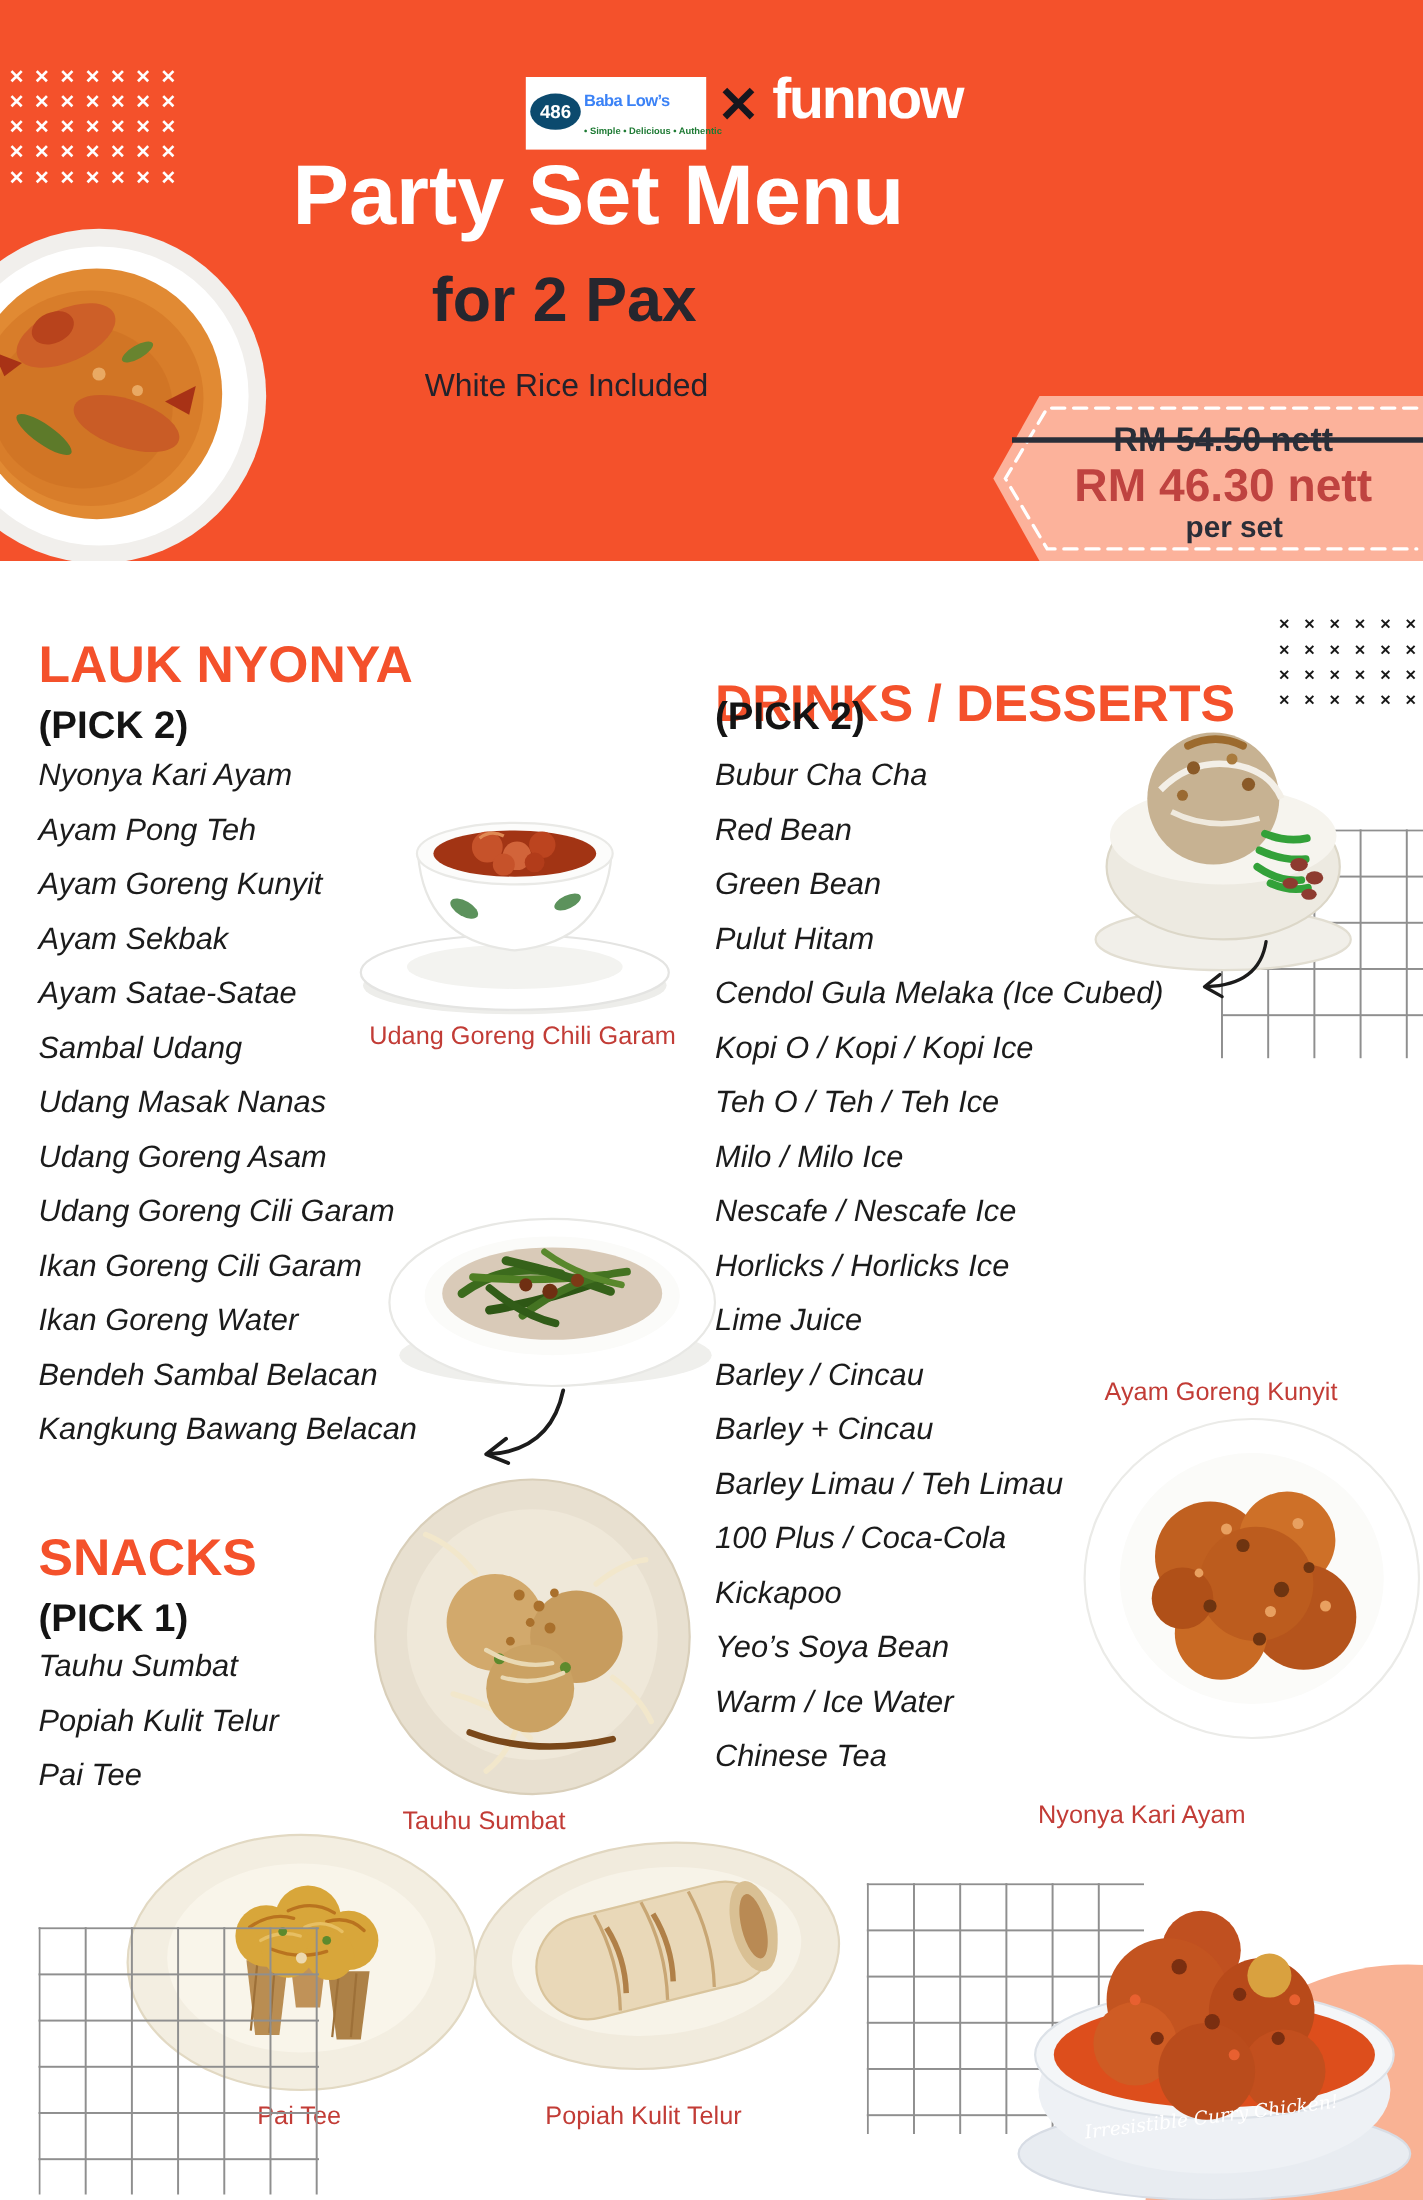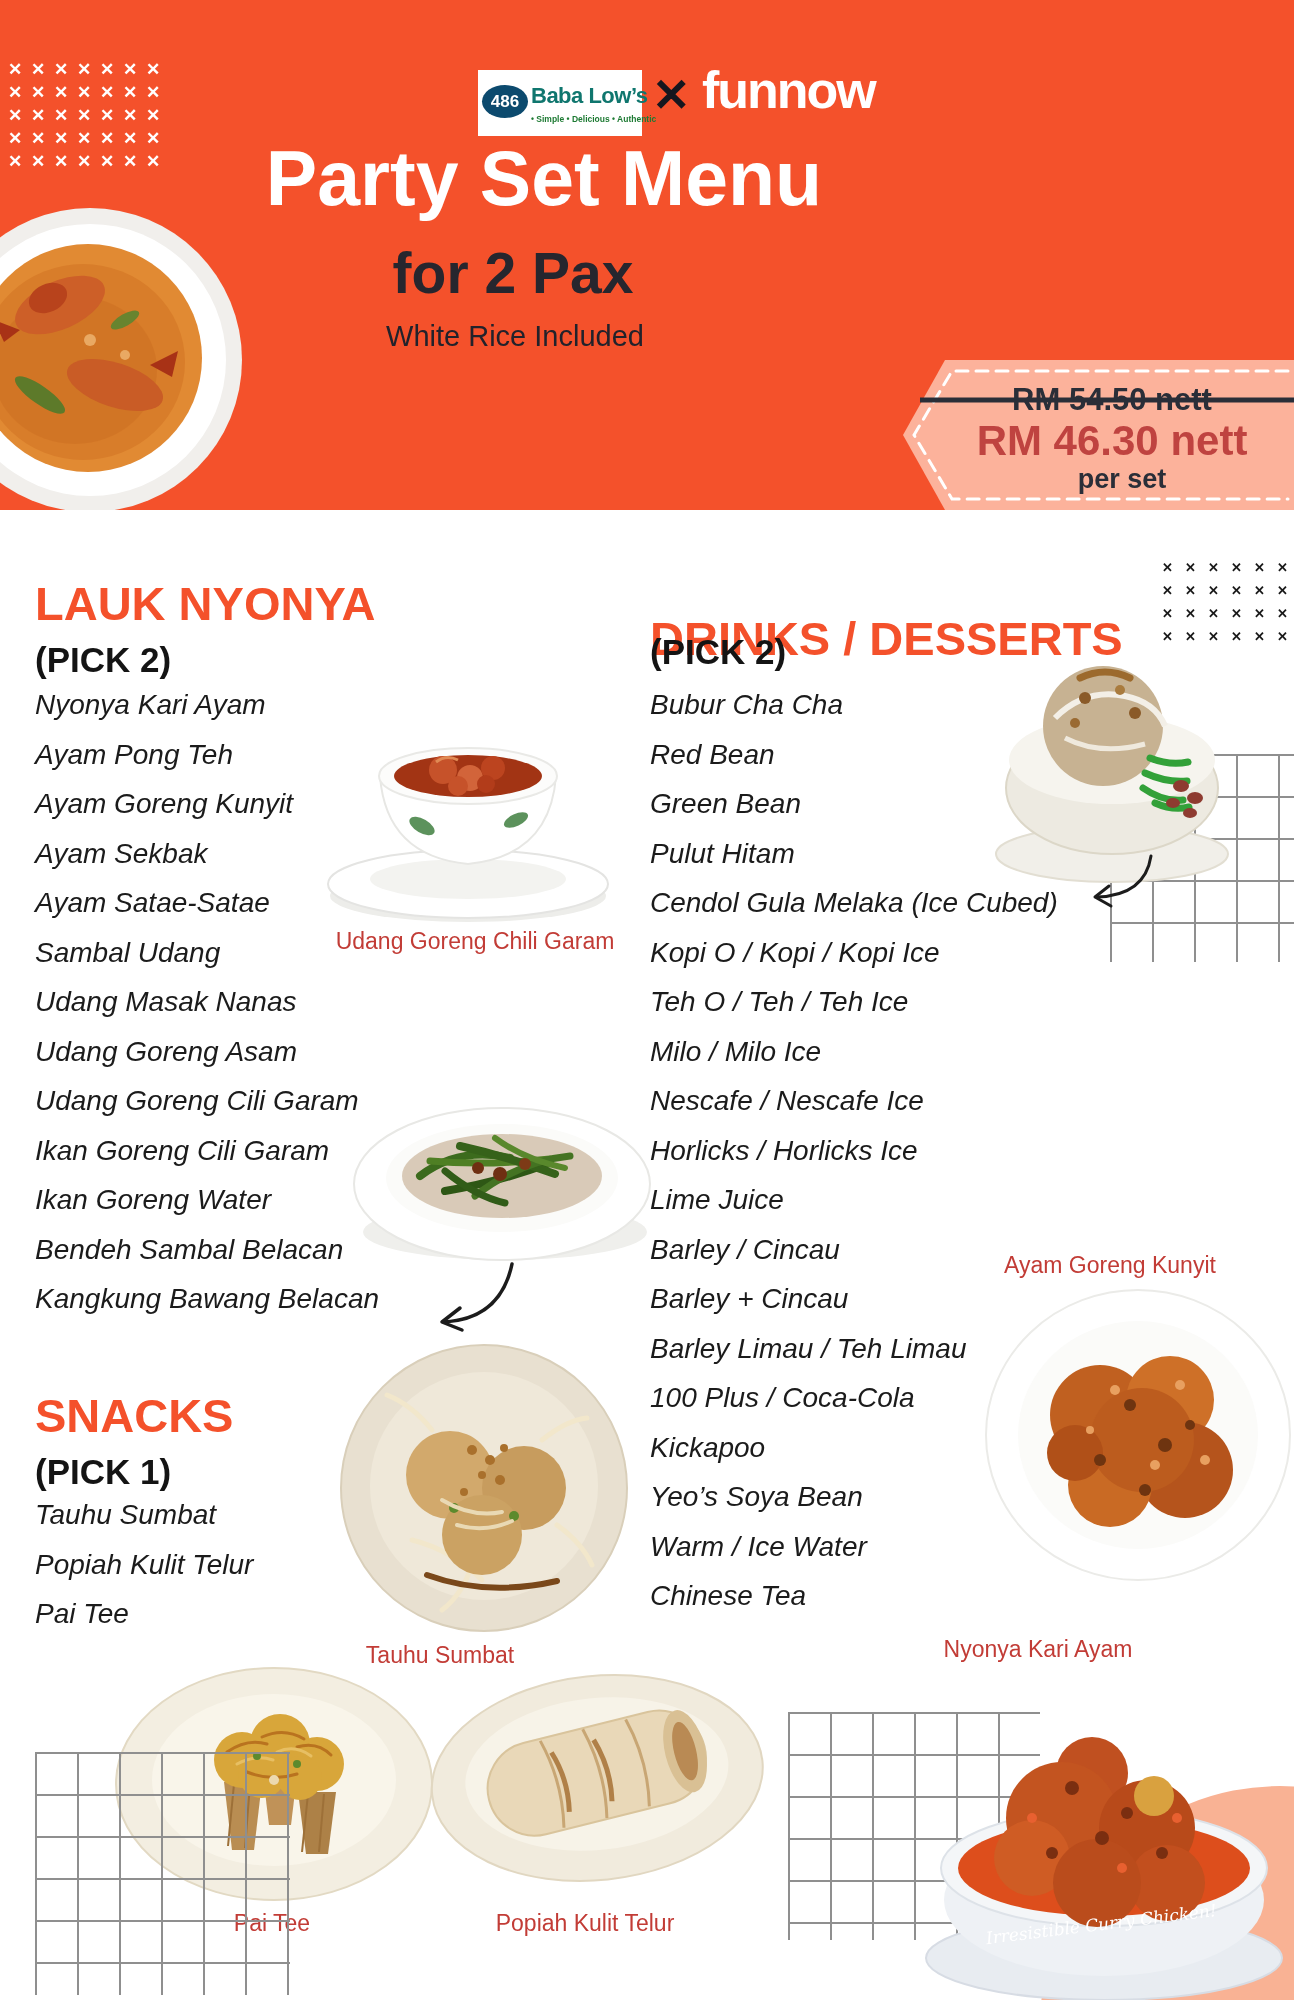--- a/index.html
+++ b/index.html
@@ -4,29 +4,29 @@
 <style>
   html,body{margin:0;padding:0;background:#ffffff;}
   .poster{position:relative;width:1294px;height:2000px;background:#ffffff;overflow:hidden;
           font-family:"Liberation Sans",sans-serif;}
 
   
   .header{position:absolute;left:0;top:0;width:1294px;height:510px;background:#f4512b;overflow:hidden;}
   .logo-box{position:absolute;left:478px;top:70px;width:164px;height:66px;background:#ffffff;}
   .logo-badge{position:absolute;left:4px;top:15px;width:46px;height:33px;background:#0c4a6e;border-radius:50%;
               color:#fff;font-weight:bold;font-size:17px;display:flex;align-items:center;justify-content:center;}
-  .logo-name{position:absolute;left:53px;top:13px;color:#0f766e;font-weight:800;font-size:22px;letter-spacing:-0.5px;white-space:nowrap;}
+  .logo-name{position:absolute;left:53px;top:13px;color:#3b82f6;font-weight:800;font-size:15px;letter-spacing:-0.5px;white-space:nowrap;}
   .logo-tagline{position:absolute;left:53px;top:44px;color:#1d7a33;font-weight:600;font-size:8.5px;white-space:nowrap;}
   .collab-x{position:absolute;left:652px;top:72px;color:#16161e;font-weight:900;font-size:46px;line-height:1;}
   .funnow{position:absolute;left:702px;top:64px;color:#ffffff;font-weight:800;font-size:52px;letter-spacing:-2px;line-height:1;}
   .main-title{position:absolute;left:517px;top:134px;transform:translateX(-50%);color:#ffffff;
               font-weight:800;font-size:77px;white-space:nowrap;margin-left:27px;}
   .sub-title{position:absolute;left:513px;top:240px;transform:translateX(-50%);color:#26262e;
              font-weight:800;font-size:57px;white-space:nowrap;text-align:center;}
-  .note{position:absolute;left:515px;top:320px;transform:translateX(-50%);color:#22222b;
+  .note{position:absolute;left:515px;top:335px;transform:translateX(-50%);color:#22222b;
         font-weight:500;font-size:29px;white-space:nowrap;}
   .price-tag{position:absolute;left:890px;top:360px;width:404px;height:112px;}
 
   
   .x-grid{position:absolute;display:grid;font-weight:bold;line-height:1;}
   .x-grid span{display:flex;align-items:center;justify-content:flex-start;}
   .x-grid-white{left:8px;top:58px;color:#ffffff;font-size:17px;grid-auto-rows:23px;}
   .x-grid-black{left:1162px;top:556px;color:#181818;font-size:13px;grid-auto-rows:23px;}
   .grid-pattern{position:absolute;background-image:
      linear-gradient(to right,#8f8f8f 2px,transparent 2px),

